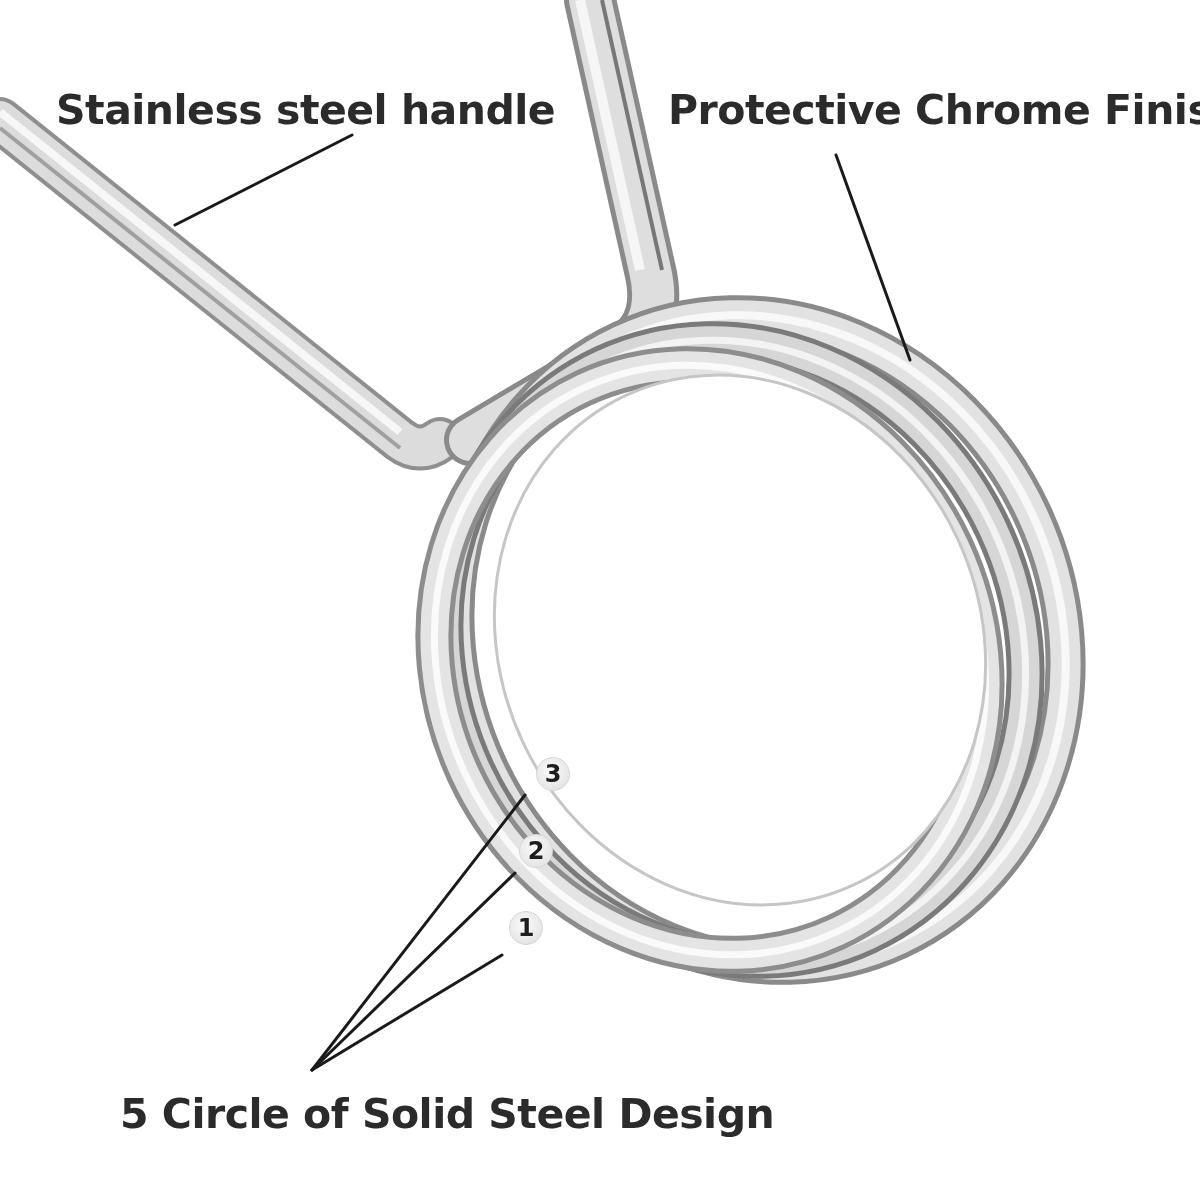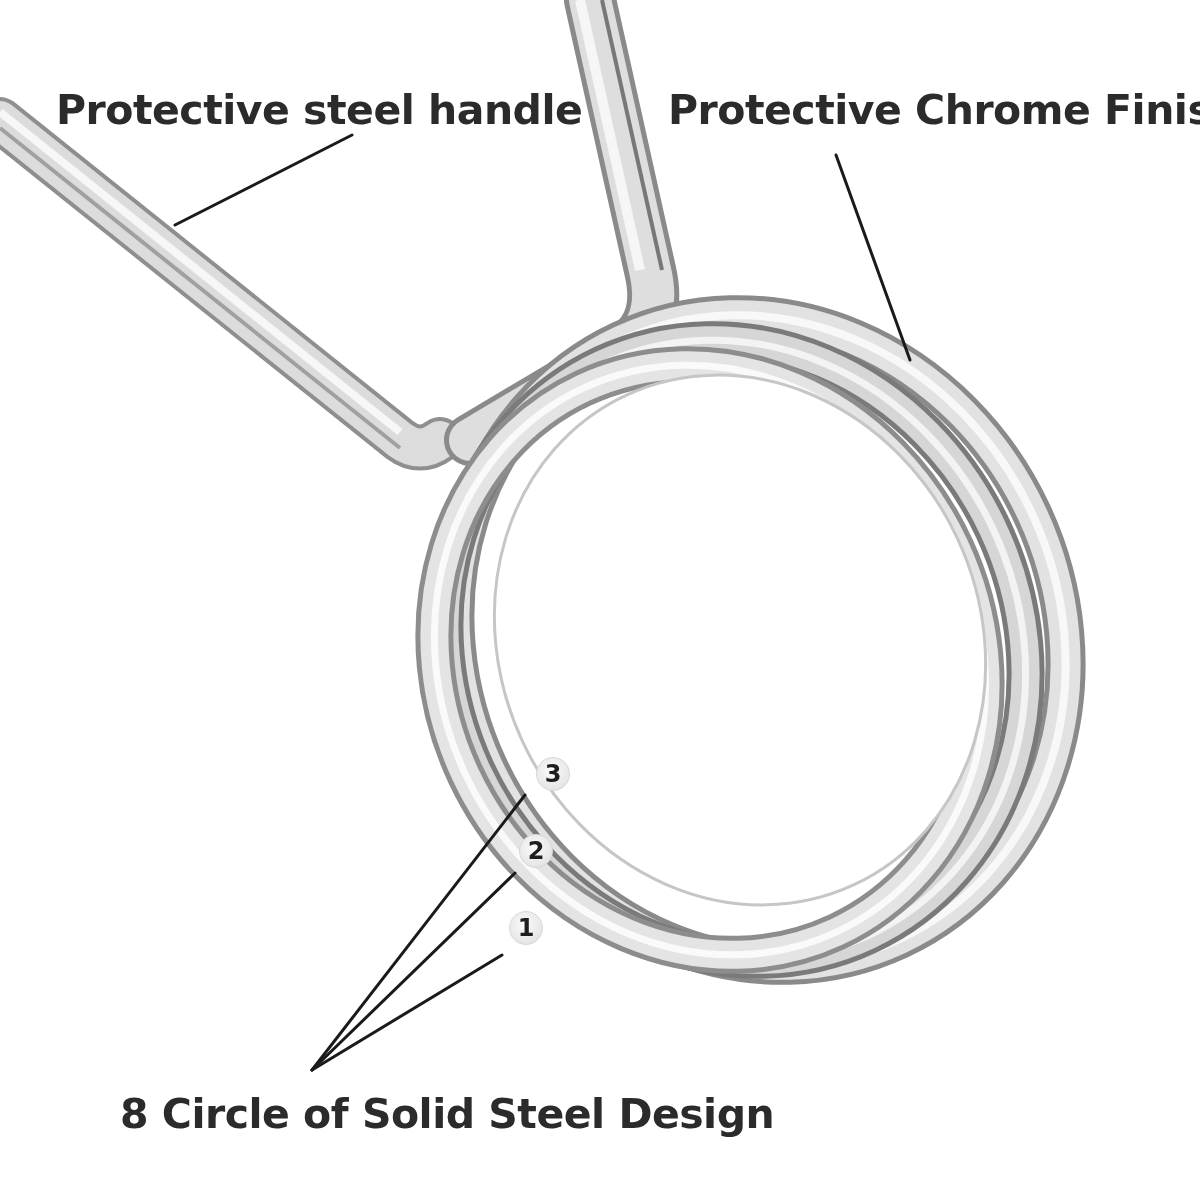--- a/index.html
+++ b/index.html
@@ -72,20 +72,20 @@
 
     <g stroke="#1a1a1a" stroke-width="3" stroke-linecap="round">
       <line x1="352" y1="135" x2="175" y2="225"></line>
       <line x1="836" y1="155" x2="910" y2="360"></line>
       <line x1="312" y1="1070" x2="525" y2="795"></line>
       <line x1="312" y1="1070" x2="515" y2="873"></line>
       <line x1="312" y1="1070" x2="502" y2="955"></line>
     </g>
   </svg>
 
-  <div class="label label-handle">Protective steel handle</div>
+  <div class="label label-handle">Stainless steel handle</div>
   <div class="label label-chrome">Protective Chrome Finish</div>
-  <div class="label label-coils">8 Circle of Solid Steel Design</div>
+  <div class="label label-coils">5 Circle of Solid Steel Design</div>
 
   <div class="marker m3">3</div>
   <div class="marker m2">2</div>
   <div class="marker m1">1</div>
 </div>
 
 </body></html>

